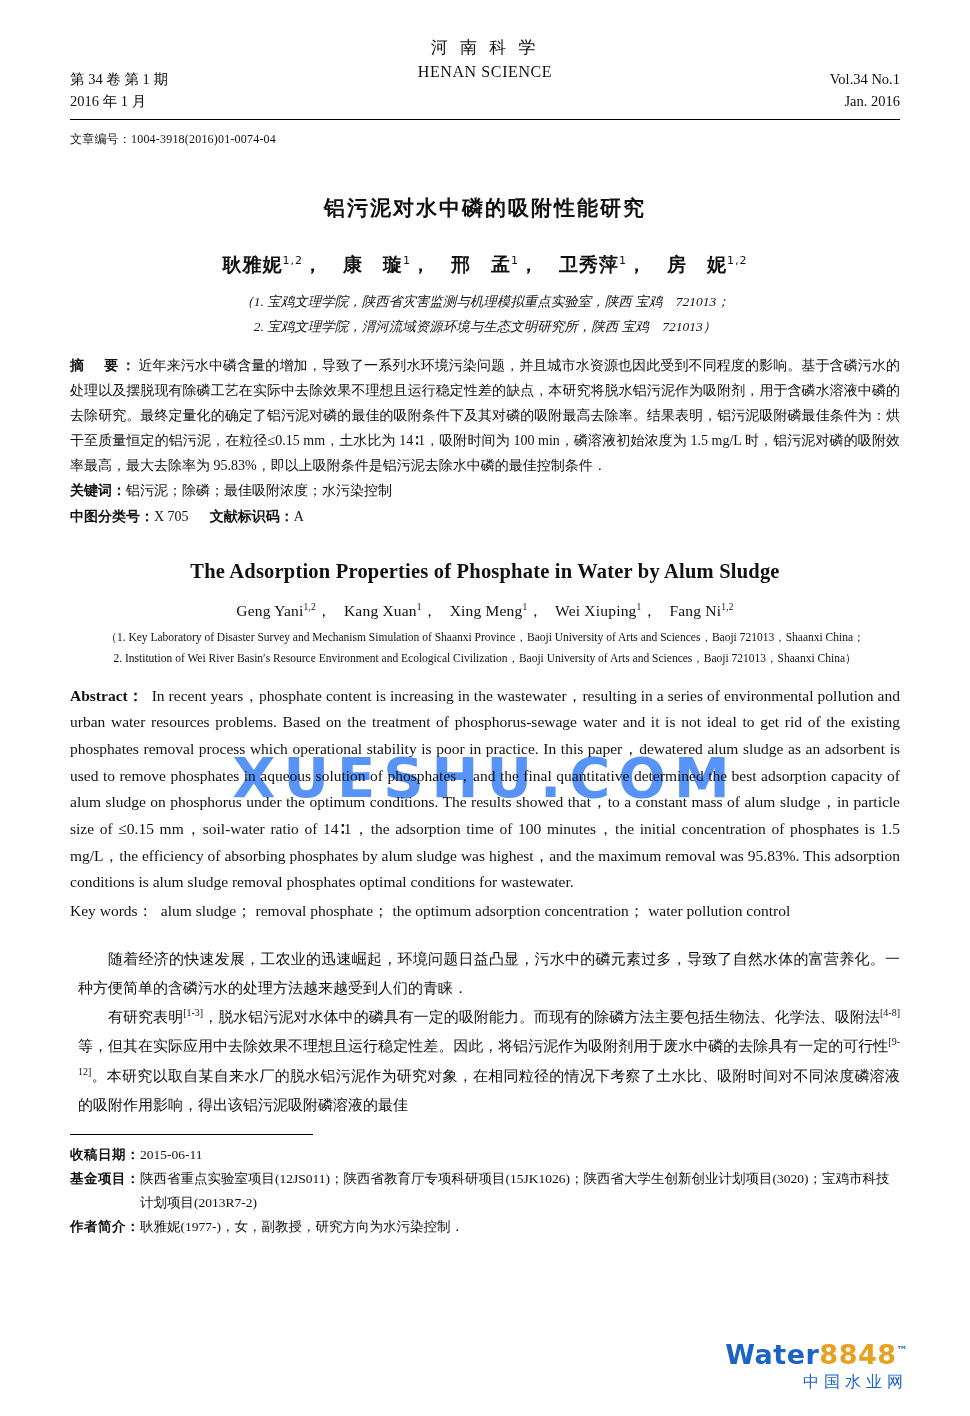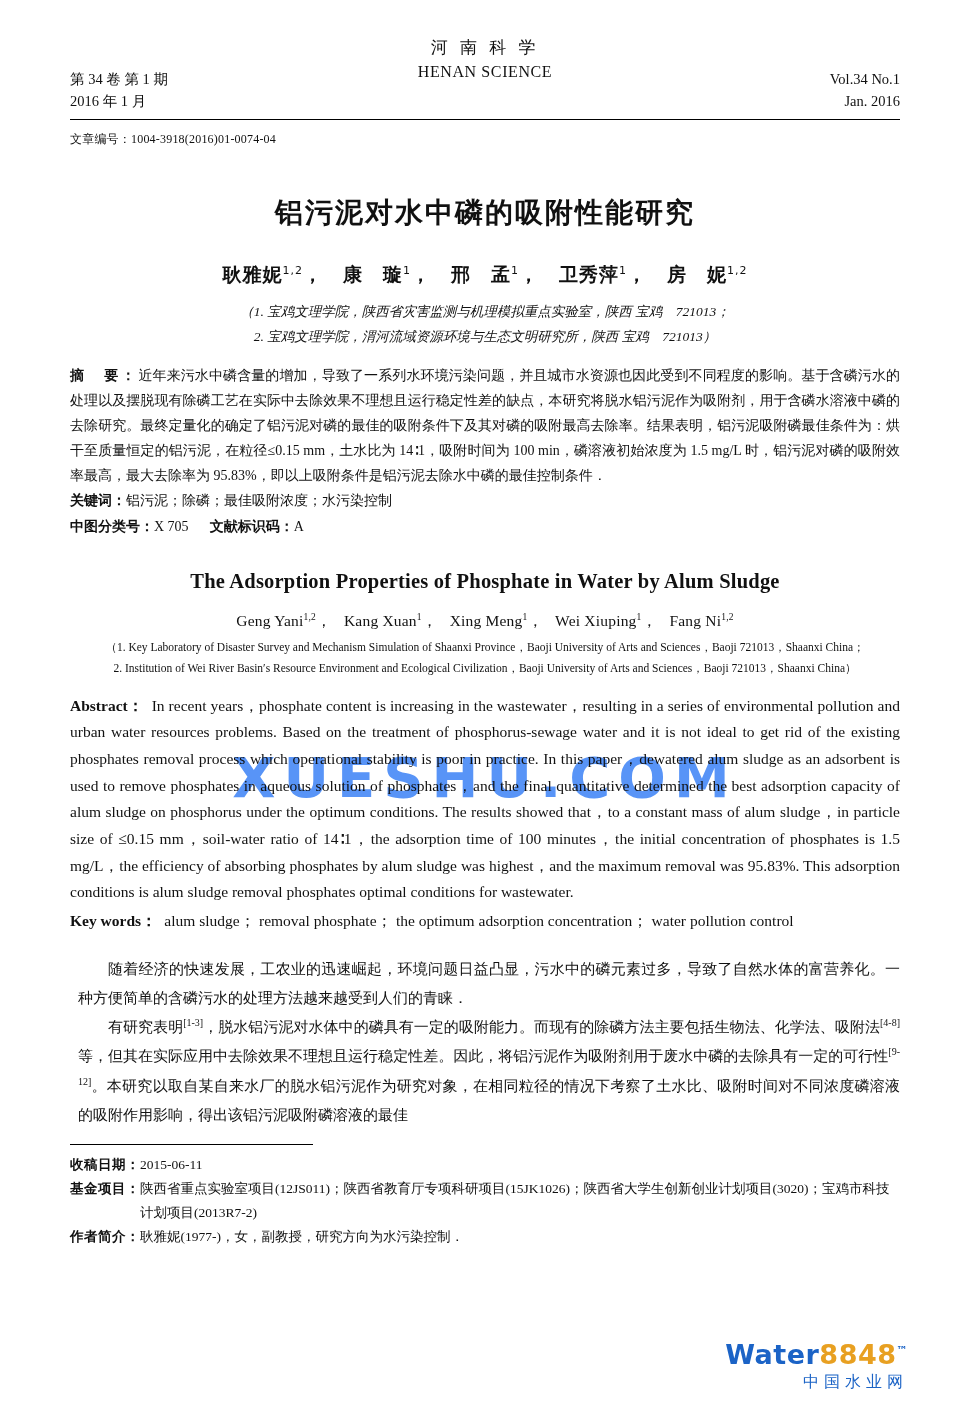--- a/index.html
+++ b/index.html
@@ -67,21 +67,21 @@
   
   .artnum {
     font-size: 12px;
     margin-top: 11px;
     letter-spacing: 0.2px;
   }
 
   
   h1.title-cn {
     text-align: center;
-    font-size: 28px;
+    font-size: 21px;
     font-weight: bold;
     letter-spacing: 2px;
     margin: 46px 0 0 0;
     font-family: "DejaVu Sans", sans-serif;
   }
   .authors-cn {
     text-align: center;
     font-size: 19px;
     font-weight: bold;
     letter-spacing: 1px;
@@ -150,21 +150,21 @@
   }
   .abs-en .lbl {
     font-weight: bold;
   }
   .kw-en {
     font-size: 15.5px;
     line-height: 1.72;
     margin-top: 2px;
   }
   .kw-en .lbl {
-    font-weight: bold;
+    font-weight: normal;
   }
 
   
   .body-cn {
     margin-top: 20px;
     font-size: 15px;
     line-height: 1.95;
     text-align: justify;
     margin-left: 8px;
   }

